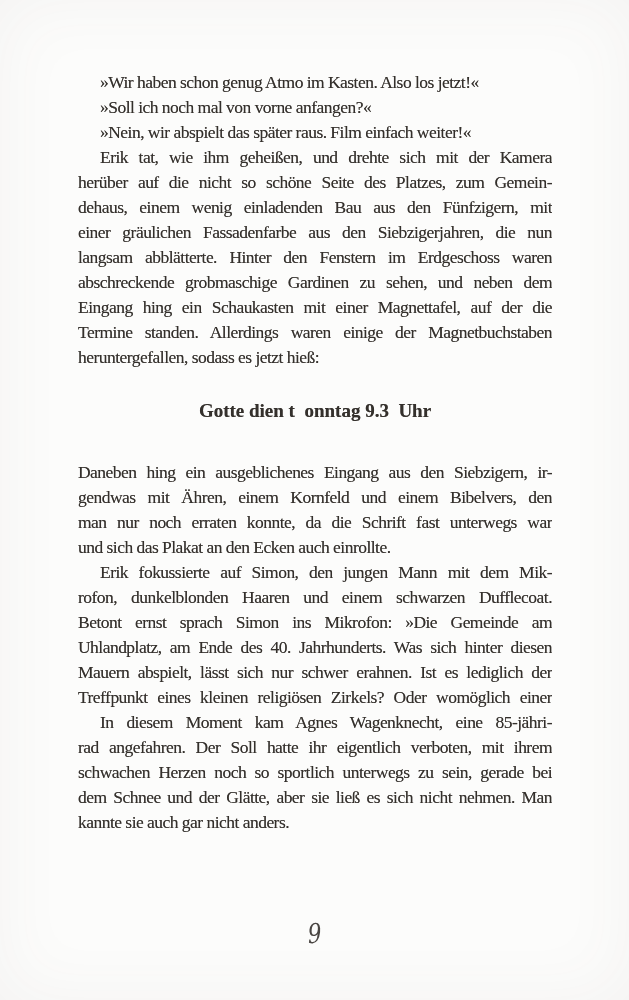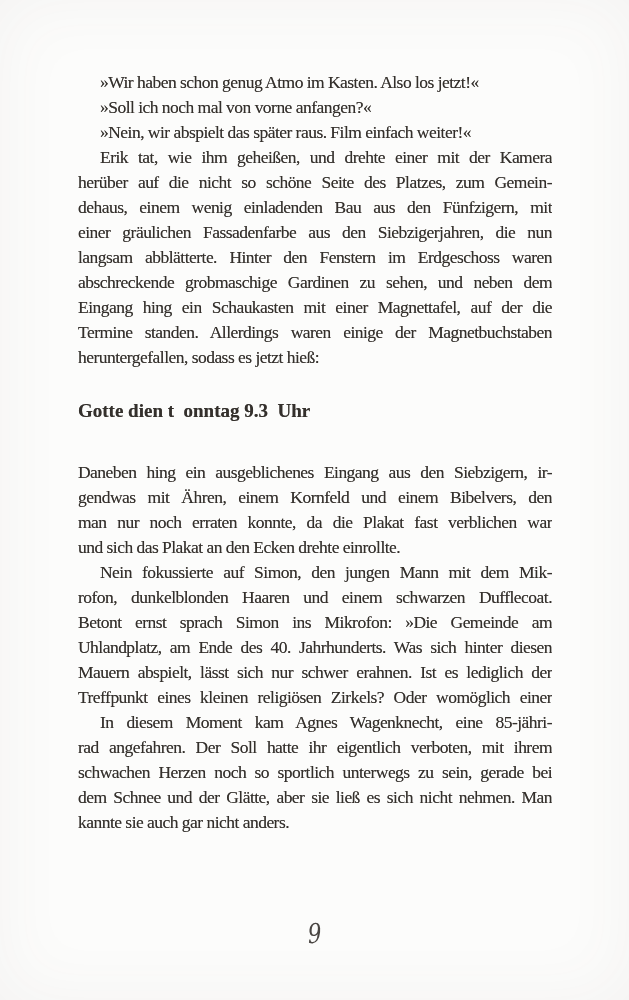--- a/index.html
+++ b/index.html
@@ -43,21 +43,21 @@
     text-align:left;
     text-align-last:left;
   }
   .line.indent{
     padding-left:22px;
   }
   .heading{
     font-size:19px;
     font-weight:bold;
     line-height:25px;
-    text-align:left;
+    text-align:center;
     white-space:pre;
     letter-spacing:0;
     margin:28px 0 37px 0;
     text-shadow:0 0 0.5px rgba(52,48,44,0.6);
   }
   .page-number{
     position:absolute;
     top:918px;
     left:0;
     width:100%;
@@ -80,39 +80,39 @@
       <div class="para">
         <div class="line last indent">»Wir haben schon genug Atmo im Kasten. Also los jetzt!«</div>
       </div>
       <div class="para">
         <div class="line last indent">»Soll ich noch mal von vorne anfangen?«</div>
       </div>
       <div class="para">
         <div class="line last indent">»Nein, wir abspielt das später raus. Film einfach weiter!«</div>
       </div>
       <div class="para">
-        <div class="line indent">Erik tat, wie ihm geheißen, und drehte einer mit der Kamera</div>
+        <div class="line indent">Erik tat, wie ihm geheißen, und drehte sich mit der Kamera</div>
         <div class="line">herüber auf die nicht so schöne Seite des Platzes, zum Gemein-</div>
         <div class="line">dehaus, einem wenig einladenden Bau aus den Fünfzigern, mit</div>
         <div class="line">einer gräulichen Fassadenfarbe aus den Siebzigerjahren, die nun</div>
         <div class="line">langsam abblätterte. Hinter den Fenstern im Erdgeschoss waren</div>
         <div class="line">abschreckende grobmaschige Gardinen zu sehen, und neben dem</div>
         <div class="line">Eingang hing ein Schaukasten mit einer Magnettafel, auf der die</div>
         <div class="line">Termine standen. Allerdings waren einige der Magnetbuchstaben</div>
         <div class="line last">heruntergefallen, sodass es jetzt hieß:</div>
       </div>
       <div class="heading">Gotte dien t  onntag 9.3  Uhr</div>
       <div class="para">
         <div class="line">Daneben hing ein ausgeblichenes Eingang aus den Siebzigern, ir-</div>
         <div class="line">gendwas mit Ähren, einem Kornfeld und einem Bibelvers, den</div>
-        <div class="line">man nur noch erraten konnte, da die Plakat fast verblichen war</div>
-        <div class="line last">und sich das Plakat an den Ecken drehte einrollte.</div>
+        <div class="line">man nur noch erraten konnte, da die Schrift fast unterwegs war</div>
+        <div class="line last">und sich das Plakat an den Ecken auch einrollte.</div>
       </div>
       <div class="para">
-        <div class="line indent">Nein fokussierte auf Simon, den jungen Mann mit dem Mik-</div>
+        <div class="line indent">Erik fokussierte auf Simon, den jungen Mann mit dem Mik-</div>
         <div class="line">rofon, dunkelblonden Haaren und einem schwarzen Dufflecoat.</div>
         <div class="line">Betont ernst sprach Simon ins Mikrofon: »Die Gemeinde am</div>
         <div class="line">Uhlandplatz, am Ende des 40. Jahrhunderts. Was sich hinter diesen</div>
         <div class="line">Mauern abspielt, lässt sich nur schwer erahnen. Ist es lediglich der</div>
         <div class="line">Treffpunkt eines kleinen religiösen Zirkels? Oder womöglich einer</div>
       </div>
       <div class="para">
         <div class="line indent">In diesem Moment kam Agnes Wagenknecht, eine 85-jähri-</div>
         <div class="line">rad angefahren. Der Soll hatte ihr eigentlich verboten, mit ihrem</div>
         <div class="line">schwachen Herzen noch so sportlich unterwegs zu sein, gerade bei</div>

